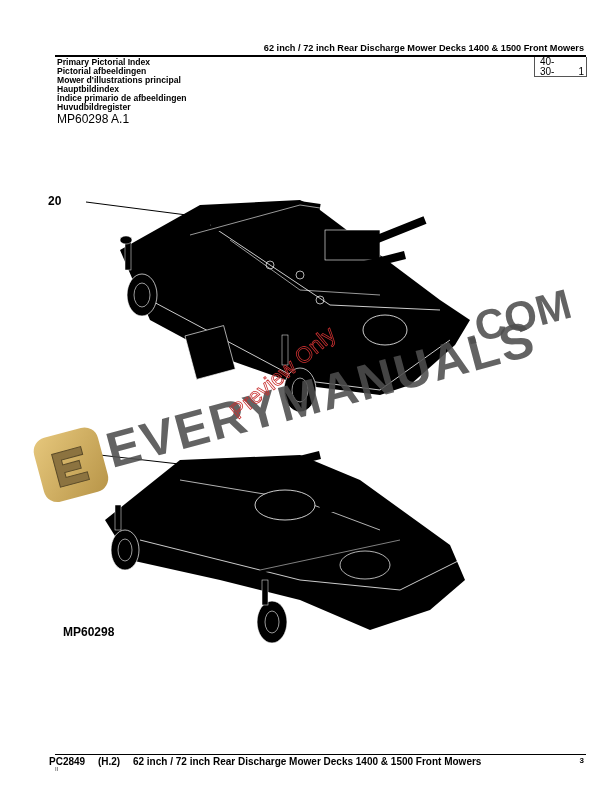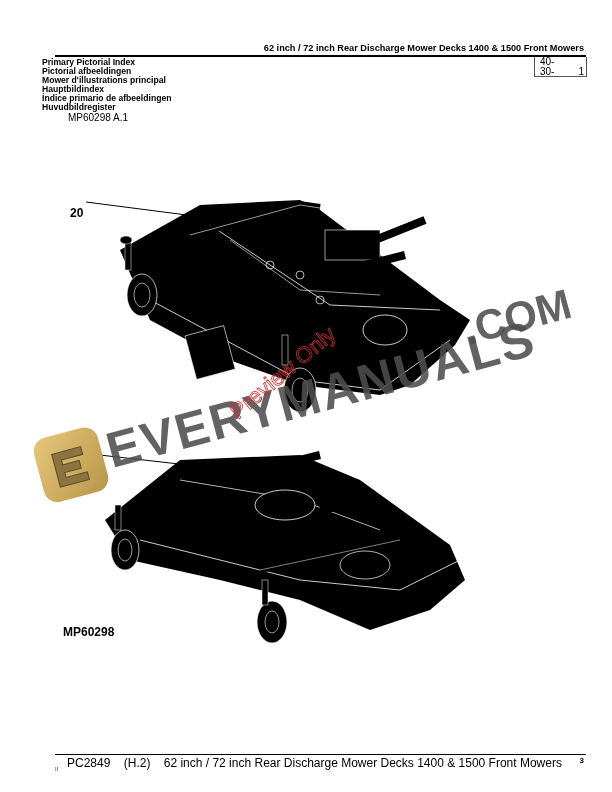--- a/index.html
+++ b/index.html
@@ -2,27 +2,27 @@
 <html><head>
 <meta charset="utf-8">
 <style>
   html, body { margin: 0; padding: 0; background: #ffffff; }
   body { width: 612px; height: 792px; position: relative; overflow: hidden; font-family: "Liberation Sans", sans-serif; color: #000; }
   .header-title { position: absolute; left: 240px; top: 43px; width: 344px; text-align: right; font-size: 9.2px; font-weight: bold; white-space: nowrap; }
   .header-rule { position: absolute; left: 55px; top: 55px; width: 531px; height: 2px; background: #000; }
   .index-box { position: absolute; left: 534px; top: 57px; width: 51px; height: 19px; border-left: 1px solid #555; border-right: 1px solid #555; border-bottom: 1px solid #555; font-size: 10px; line-height: 9.5px; }
   .index-row { position: relative; height: 9.5px; padding-left: 5px; }
   .index-row .pg { position: absolute; right: 2px; top: 0; }
-  .titles { position: absolute; left: 42px; top: 58px; font-size: 8.6px; font-weight: bold; line-height: 9.1px; }
-  .figref { position: absolute; left: 68px; top: 112px; font-size: 10px; }
+  .titles { position: absolute; left: 57px; top: 58px; font-size: 8.6px; font-weight: bold; line-height: 9.1px; }
+  .figref { position: absolute; left: 57px; top: 112px; font-size: 12px; }
   .callout-label { position: absolute; font-size: 12px; font-weight: bold; }
   .illus { position: absolute; }
   .mp-label { position: absolute; left: 63px; top: 625px; font-size: 12px; font-weight: bold; }
   .footer-rule { position: absolute; left: 55px; top: 754px; width: 531px; height: 1px; background: #000; }
-  .footer-left { position: absolute; left: 67px; top: 756px; font-size: 12px; white-space: nowrap; }
+  .footer-left { position: absolute; left: 49px; top: 756px; font-size: 10px; white-space: nowrap; font-weight: bold; }
   .footer-left span { margin-right: 10px; }
   .footer-sub { position: absolute; left: 55px; top: 766px; font-size: 6px; color: #444; }
   .footer-page { position: absolute; right: 28px; top: 756px; font-size: 8px; font-weight: bold; }
   .wm { position: absolute; left: 0; top: 0; width: 612px; height: 792px; pointer-events: none; }
 </style>
 </head>
 <body>
 
 <div class="header-title">62 inch / 72 inch Rear Discharge Mower Decks 1400 &amp; 1500 Front Mowers</div>
 <div class="header-rule"></div>
@@ -41,21 +41,21 @@
 <div class="titles">
   <div>Primary Pictorial Index</div>
   <div>Pictorial afbeeldingen</div>
   <div>Mower d'illustrations principal</div>
   <div>Hauptbildindex</div>
   <div>Índice primario de afbeeldingen</div>
   <div>Huvudbildregister</div>
 </div>
 <div class="figref">MP60298 A.1</div>
 
-<div class="callout-label" style="left:70px; top:194px;margin-top:12px;">20</div>
+<div class="callout-label" style="left:48px; top:194px;">20</div>
 
 <svg class="illus" style="left:0; top:0;" width="612" height="792" viewBox="0 0 612 792">
   <line x1="86" y1="202" x2="210" y2="218" stroke="#000" stroke-width="1"></line>
 
   <path d="M120 250 L200 205 L300 200 L320 210 L440 300 L470 320 L455 345 L410 385 L380 395 L300 385 L215 355 L150 320 Z" fill="#000"></path>
   <path d="M150 300 L300 380 L380 390 L450 340" fill="none" stroke="#fff" stroke-width="0.8"></path>
   <path d="M210 225 L330 305 L440 310" fill="none" stroke="#fff" stroke-width="0.8"></path>
   <path d="M230 240 L300 290 L380 295" fill="none" stroke="#fff" stroke-width="0.6"></path>
 
   <path d="M190 235 L300 205 L320 208" stroke="#000" stroke-width="8" fill="none"></path>

